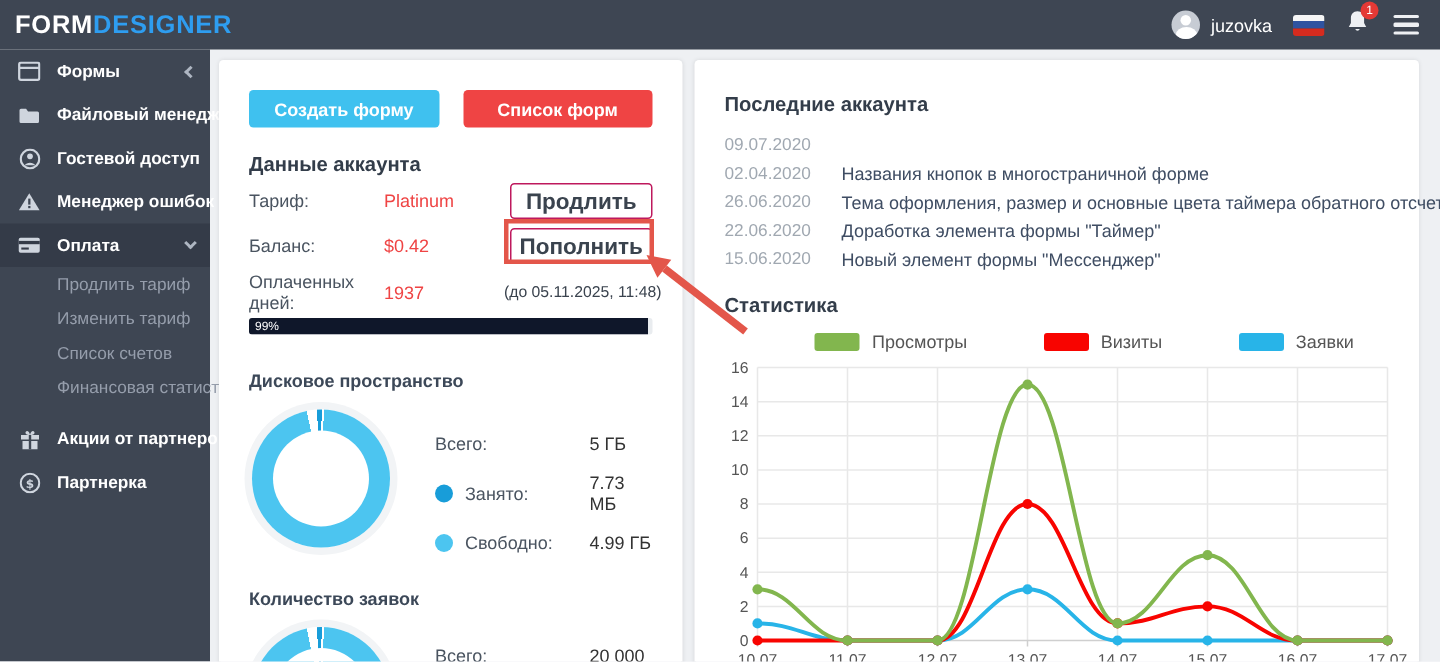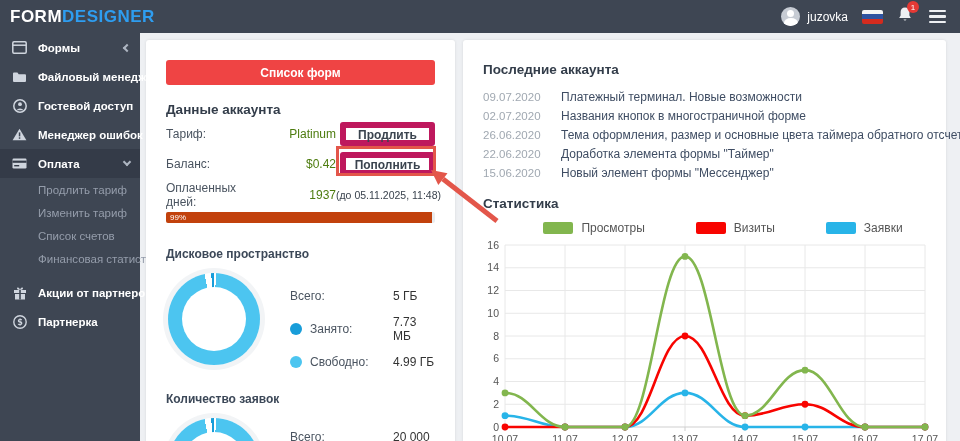--- a/index.html
+++ b/index.html
@@ -45,27 +45,27 @@
 
   
   .btn-row { display:flex; gap:16px; }
   .btn-main { flex:1; height:25px; border:none; border-radius:3px; color:#fff; font-weight:bold; font-size:12px; cursor:pointer; font-family:inherit; }
   .btn-cyan { background:#3fc1ef; }
   .btn-gray { background:#ef4444; }
   h3.sec { font-size:13.5px; color:#333d4a; margin-top:17px; font-weight:bold; }
   .acc-row { display:flex; align-items:center; margin-top:4px; height:26px; }
   .acc-row:first-of-type { margin-top:6px; }
   .acc-row .lab { width:90px; flex:none; font-size:12px; color:#4a5460; }
-  .acc-row .val { width:80px; flex:none; text-align:right; font-size:12px; color:#4d7c0f; }
+  .acc-row .val { width:80px; flex:none; text-align:left; font-size:12px; color:#ef4444; }
   .acc-row .sp { flex:1; }
-  .btn-outline { width:95px; height:24px; background:#fff; border:6px solid #be185d; border-radius:3px; font-size:12px; font-weight:bold; color:#3a434e; cursor:pointer; font-family:inherit; flex:none; }
+  .btn-outline { width:95px; height:24px; background:#fff; border:1px solid #be185d; border-radius:3px; font-size:15px; font-weight:bold; color:#3a434e; cursor:pointer; font-family:inherit; flex:none; }
   .acc-row.days { margin-top:10px; height:16px; }
   .note { flex:1; text-align:right; font-size:10.5px; color:#3a434e; white-space:nowrap; }
   .progress { margin-top:9px; height:11px; background:#e9ecef; border-radius:2px; overflow:hidden; }
-  .progress .fill { width:99%; height:100%; background:#c2410c; color:#fff; font-size:8px; line-height:11px; padding-left:4px; }
+  .progress .fill { width:99%; height:100%; background:#0f172a; color:#fff; font-size:8px; line-height:11px; padding-left:4px; }
   h4.sub { margin-top:24px; font-size:12px; font-weight:bold; color:#3c4858; }
   .donut-block { display:flex; margin-top:12px; }
   .donut { width:92px; height:92px; border-radius:50%; flex:none; margin-left:2px;
            background:conic-gradient(from -5deg,#ffffff 0 1.5deg,#189dd9 1.5deg 5.5deg,#ffffff 5.5deg 7.5deg,#4cc5f0 7.5deg 353deg,#ffffff 353deg 360deg);
            box-shadow:0 0 0 5px #f2f4f6; position:relative; }
   .donut::after { content:""; position:absolute; inset:14px; background:#fff; border-radius:50%; }
   .d-legend { margin-left:30px; padding-top:6px; flex:1; }
   .d-row { display:flex; align-items:center; height:33px; }
   .d-row.short { height:26px; }
   .d-row .dlab { width:103px; flex:none; display:flex; align-items:center; font-size:12px; color:#4a5460; }
@@ -196,20 +196,21 @@
           </svg>
       </span>
       <span class="lbl">Партнерка</span>
     </div>
   </aside>
 
   <div class="main">
 
     <section class="card account-card">
       <div class="btn-row">
+        <button class="btn-main btn-cyan">Создать форму</button>
         <button class="btn-main btn-gray">Список форм</button>
       </div>
       <h3 class="sec">Данные аккаунта</h3>
 
       <div class="acc-row">
         <span class="lab">Тариф:</span>
         <span class="val">Platinum</span>
         <span class="sp"></span>
         <button class="btn-outline">Продлить</button>
       </div>
@@ -269,24 +270,23 @@
 
         </div>
       </div>
     </section>
 
     <section class="card news-card">
       <h3 class="news-h">Последние аккаунта</h3>
       <div class="news-list">
         <div class="news-row">
           <span class="news-date">09.07.2020</span>
-          <span class="news-title">Платежный терминал. Новые возможности</span>
-        </div>
-        <div class="news-row">
-          <span class="news-date">02.07.2020</span>
+        </div>
+        <div class="news-row">
+          <span class="news-date">02.04.2020</span>
           <span class="news-title">Названия кнопок в многостраничной форме</span>
         </div>
         <div class="news-row">
           <span class="news-date">26.06.2020</span>
           <span class="news-title">Тема оформления, размер и основные цвета таймера обратного отсчета</span>
         </div>
         <div class="news-row">
           <span class="news-date">22.06.2020</span>
           <span class="news-title">Доработка элемента формы "Таймер"</span>
         </div>

